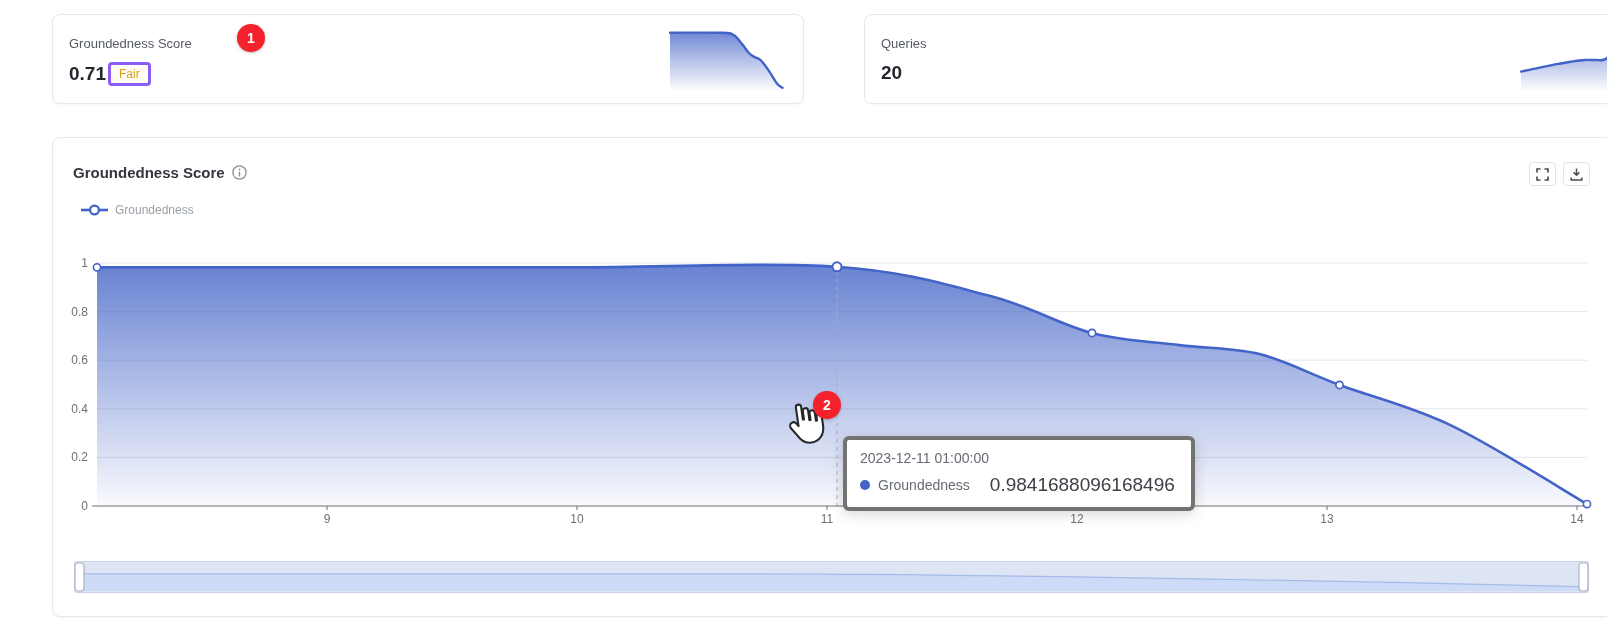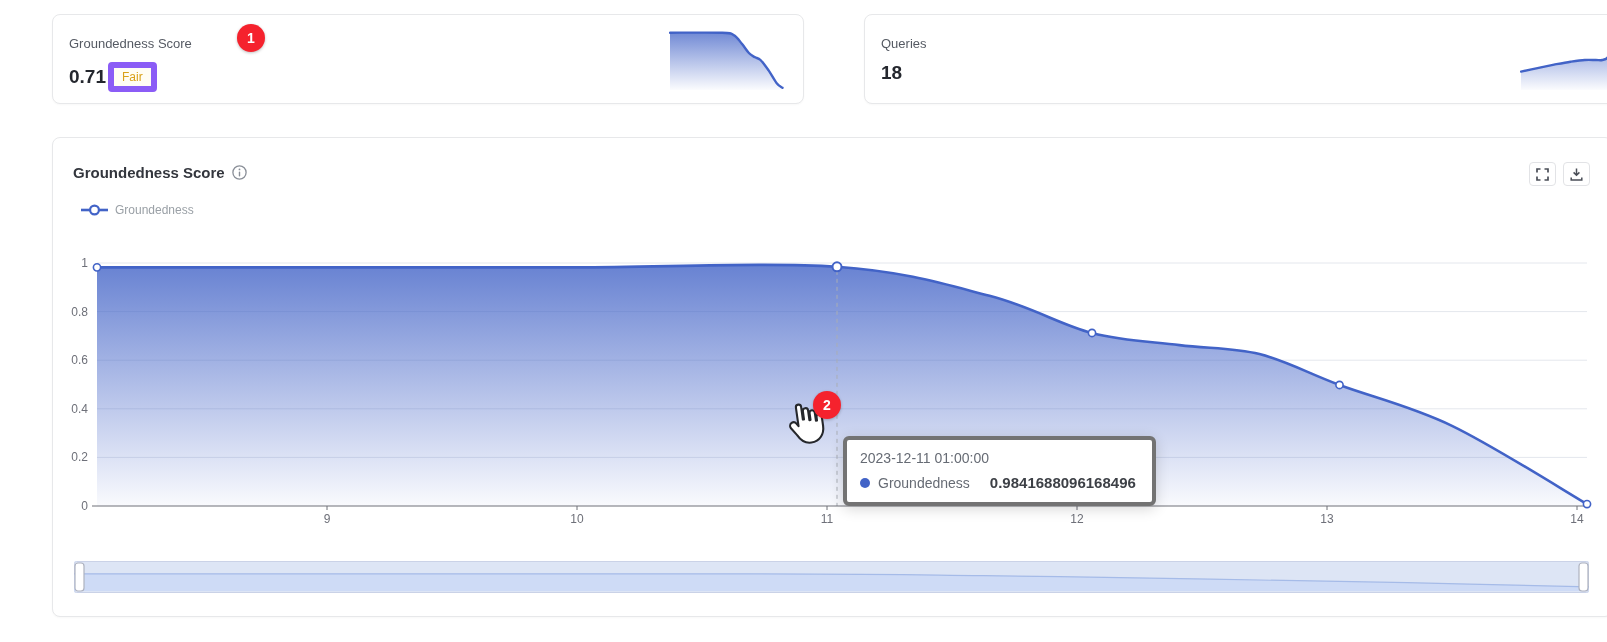--- a/index.html
+++ b/index.html
@@ -9,21 +9,21 @@
 
   .card { position:absolute; background:#fff; border:1px solid #e7e8ea; border-radius:8px;
     box-shadow:0 1px 2px rgba(0,0,0,0.03); }
   .stat-card-1 { left:24px; top:14px; width:752px; height:90px; }
   .stat-card-2 { left:836px; top:14px; width:785px; height:90px;text-decoration:underline; }
   .main-card  { left:24px; top:137px; width:1561px; height:480px; }
 
   .stat-label { position:absolute; left:16px; top:21px; font-size:13px; color:#555a63; }
   .stat-value-row { position:absolute; left:16px; top:47px; display:flex; align-items:center; gap:2px; }
   .stat-value { font-size:19px; font-weight:700; color:#24272e; }
-  .rating-badge { font-size:12px; color:#d9a118; background:#fffdf3; border:6px solid #8b5cf6;
+  .rating-badge { font-size:12px; color:#d9a118; background:#fffdf3; border:3px solid #8b5cf6;
     border-radius:4px; padding:2px 8px; line-height:14px; }
   .spark { position:absolute; right:16px; top:14px; }
 
   .annot { position:absolute; width:28px; height:28px; border-radius:50%; background:#f5222d;
     color:#fff; font-size:14px; font-weight:700; display:flex; align-items:center;
     justify-content:center; box-shadow:0 1px 3px rgba(0,0,0,0.25); z-index:30; }
 
   .chart-header { position:absolute; left:20px; top:26px; display:flex; align-items:center; gap:7px; z-index:5; }
   .chart-title { font-size:15px; font-weight:700; color:#33363d; }
   .header-actions { position:absolute; right:22px; top:24px; display:flex; gap:7px; z-index:5; }
@@ -36,21 +36,21 @@
   #main-plot { position:absolute; left:0; top:0; pointer-events:none; z-index:2; }
   svg text { font-family:"Liberation Sans", sans-serif; }
 
   .chart-tooltip { position:absolute; left:790px; top:298px; z-index:25; background:#fff;
     border:4px solid #737373; border-radius:6px; padding:10px 16px 11px 13px;
     box-shadow:0 3px 14px rgba(0,0,0,0.16); white-space:nowrap; }
   .tt-date { font-size:14px; color:#666b74; }
   .tt-row { margin-top:8px; display:flex; align-items:center; }
   .tt-dot { width:10px; height:10px; border-radius:50%; background:#4263c7; margin-right:8px; }
   .tt-series { font-size:14px; color:#666b74; margin-right:20px; }
-  .tt-value { font-size:15px; font-weight:700; color:#3d4046; }
+  .tt-value { font-size:19px; font-weight:400; color:#3d4046; }
 
   .hand-cursor { position:absolute; left:731px; top:263px; z-index:28; }
   .datazoom { position:absolute; left:21px; top:423px; z-index:4; cursor:pointer; }
 </style>
 </head>
 <body>
 
 <div class="page">
 
   <section class="card stat-card-1">
@@ -68,21 +68,21 @@
           </linearGradient>
         </defs>
         <path d="M1.0,3.7 C9.7,3.7 42.6,3.4 53.2,3.7 C63.8,4.1 61.5,4.2 64.8,6.1 C68.1,7.9 70.4,11.8 72.9,14.8 C75.4,17.8 77.8,21.8 79.9,24.0 C82.0,26.3 83.7,26.9 85.7,28.1 C87.6,29.3 89.2,28.8 91.5,31.0 C93.8,33.2 96.9,37.6 99.6,41.4 C102.3,45.3 105.4,51.3 107.7,54.2 C110.0,57.1 112.6,58.1 113.5,58.8 L113.5,61 L1.0,61 Z" fill="url(#spark-1g)"></path>
         <path d="M1.0,3.7 C9.7,3.7 42.6,3.4 53.2,3.7 C63.8,4.1 61.5,4.2 64.8,6.1 C68.1,7.9 70.4,11.8 72.9,14.8 C75.4,17.8 77.8,21.8 79.9,24.0 C82.0,26.3 83.7,26.9 85.7,28.1 C87.6,29.3 89.2,28.8 91.5,31.0 C93.8,33.2 96.9,37.6 99.6,41.4 C102.3,45.3 105.4,51.3 107.7,54.2 C110.0,57.1 112.6,58.1 113.5,58.8" fill="none" stroke="#4263c7" stroke-width="2.4" stroke-linecap="round"></path>
       </svg>
   </section>
 
   <section class="card stat-card-2">
     <div class="stat-label">Queries</div>
     <div class="stat-value-row">
-      <span class="stat-value">18</span>
+      <span class="stat-value">20</span>
     </div>
     <svg class="spark" id="spark-2" width="112" height="62" viewBox="0 0 112 62">
         <defs>
           <linearGradient id="spark-2g" x1="0" y1="0" x2="0" y2="1">
             <stop offset="0%" stop-color="#4263c7" stop-opacity="0.75"></stop>
             <stop offset="100%" stop-color="#4263c7" stop-opacity="0.02"></stop>
           </linearGradient>
         </defs>
         <path d="M1.0,42.6 C3.8,42.0 12.0,40.3 17.5,39.1 C23.0,38.0 28.5,36.7 34.0,35.6 C39.5,34.6 45.4,33.5 50.5,32.7 C55.6,32.0 60.6,31.3 64.8,31.0 C69.0,30.7 72.9,31.0 75.8,31.0 C78.7,31.0 80.4,31.5 82.4,31.0 C84.4,30.5 86.3,30.5 87.9,28.1 C89.6,25.7 91.0,20.4 92.3,16.5 C93.6,12.6 94.5,7.0 95.6,4.9 C96.7,2.8 97.8,2.3 98.9,3.7 C100.0,5.2 100.9,10.0 102.2,13.6 C103.5,17.2 105.1,21.5 106.6,25.2 C108.1,28.9 110.3,33.9 111.0,35.6 L111.0,61 L1.0,61 Z" fill="url(#spark-2g)"></path>
         <path d="M1.0,42.6 C3.8,42.0 12.0,40.3 17.5,39.1 C23.0,38.0 28.5,36.7 34.0,35.6 C39.5,34.6 45.4,33.5 50.5,32.7 C55.6,32.0 60.6,31.3 64.8,31.0 C69.0,30.7 72.9,31.0 75.8,31.0 C78.7,31.0 80.4,31.5 82.4,31.0 C84.4,30.5 86.3,30.5 87.9,28.1 C89.6,25.7 91.0,20.4 92.3,16.5 C93.6,12.6 94.5,7.0 95.6,4.9 C96.7,2.8 97.8,2.3 98.9,3.7 C100.0,5.2 100.9,10.0 102.2,13.6 C103.5,17.2 105.1,21.5 106.6,25.2 C108.1,28.9 110.3,33.9 111.0,35.6" fill="none" stroke="#4263c7" stroke-width="2.4" stroke-linecap="round"></path>

